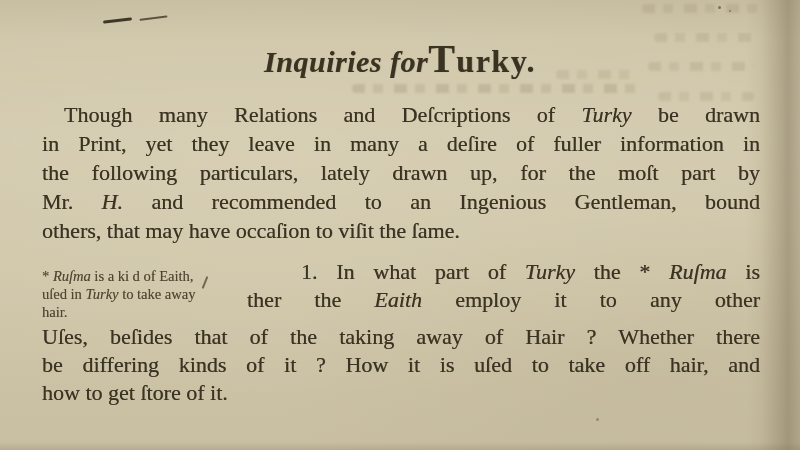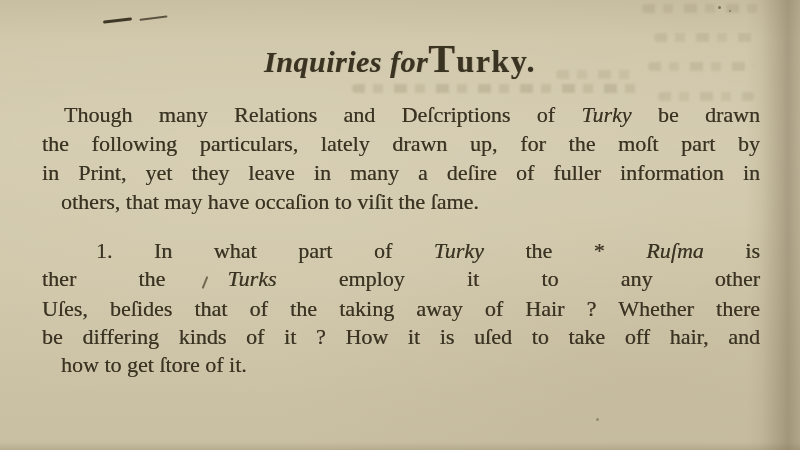--- a/index.html
+++ b/index.html
@@ -36,32 +36,32 @@
   }
   .t-ital{font-style:italic;font-weight:bold;letter-spacing:.5px;}
   .t-roman{font-weight:bold;display:inline-block;font-size:32px;letter-spacing:1.5px;}
   .t-roman::first-letter{font-size:40px;}
   .body{
     position:absolute;left:42px;top:100px;width:718px;
     font-size:22px;line-height:29px;
     text-shadow:.35px 0 .4px rgba(55,48,31,.65);
   }
   .tline{text-align:justify;text-align-last:justify;}
-  .tline.last{text-align-last:left;margin-left:19px;}
+  .tline.last{text-align-last:left;}
   .para .tline.ind{text-indent:22px;}
   .item-row{display:flex;margin-top:13px;line-height:28px;}
   .margin-note{
     width:205px;flex:none;padding-top:9px;
     font-size:14.5px;line-height:18px;
     color:var(--note-ink,#4f4631);
     text-shadow:.25px 0 .4px rgba(79,70,49,.5);
   }
   .margin-note .tline{text-align-last:left;}
   .item-col{flex:1;}
-  .item-col .tline.ind{text-indent:54px;margin-top:8px;}
+  .item-col .tline.ind{text-indent:54px;}
   .bottom{margin-top:2px;line-height:28px;}
   .it{font-style:italic;}
   
   .smudge{
     position:absolute;height:9px;border-radius:4px;
     filter:blur(1.1px);opacity:.5;
     background:repeating-linear-gradient(90deg,
       rgba(122,108,78,.38) 0 13px, rgba(122,108,78,0) 13px 21px,
       rgba(122,108,78,.30) 21px 31px, rgba(122,108,78,0) 31px 42px);
   }
@@ -95,29 +95,35 @@
   <div class="slashmark"></div>
   <div class="speck" style="left:718px;top:6px;width:3px;height:3px;opacity:.6;"></div>
   <div class="speck" style="left:729px;top:10px;width:2px;height:2px;opacity:.5;"></div>
   <div class="speck" style="left:596px;top:418px;width:3px;height:3px;opacity:.4;"></div>
 
   <h1 class="title"><span class="t-ital">Inquiries for</span><span class="t-roman">Turky.</span></h1>
 
   <div class="body">
     <div class="para">
         <div class="tline ind"><span>Though many Relations and Deſcriptions of </span><span class="it">Turky</span><span> be drawn</span></div>
+        <div class="tline"><span>in Print, yet they leave in many a deſire of fuller information in</span></div>
         <div class="tline"><span>the following particulars, lately drawn up, for the moſt part by</span></div>
-        <div class="tline"><span>in Print, yet they leave in many a deſire of fuller information in</span></div>
+        <div class="tline"><span>Mr. </span><span class="it">H.</span><span> and recommended to an Ingenious Gentleman, bound</span></div>
         <div class="tline last"><span>others, that may have occaſion to viſit the ſame.</span></div>
       </div>
 
     <div class="item-row">
+      <div class="margin-note">
+          <div class="tline last"><span>* </span><span class="it">Ruſma</span><span> is a ki d of Eaith,</span></div>
+          <div class="tline last"><span>uſed in </span><span class="it">Turky</span><span> to take away</span></div>
+          <div class="tline last"><span>hair.</span></div>
+        </div>
       <div class="item-col">
           <div class="tline ind"><span>1. In what part of </span><span class="it">Turky</span><span> the * </span><span class="it">Ruſma</span><span> is</span></div>
-          <div class="tline"><span>ther the </span><span class="it">Turks</span><span> employ it to any other</span></div>
+          <div class="tline"><span>ther the </span><span class="it">Eaith</span><span> employ it to any other</span></div>
         </div>
     </div>
 
     <div class="para bottom">
         <div class="tline"><span>Uſes, beſides that of the taking away of Hair ? Whether there</span></div>
         <div class="tline"><span>be differing kinds of it ? How it is uſed to take off hair, and</span></div>
         <div class="tline last"><span>how to get ſtore of it.</span></div>
       </div>
   </div>
 

